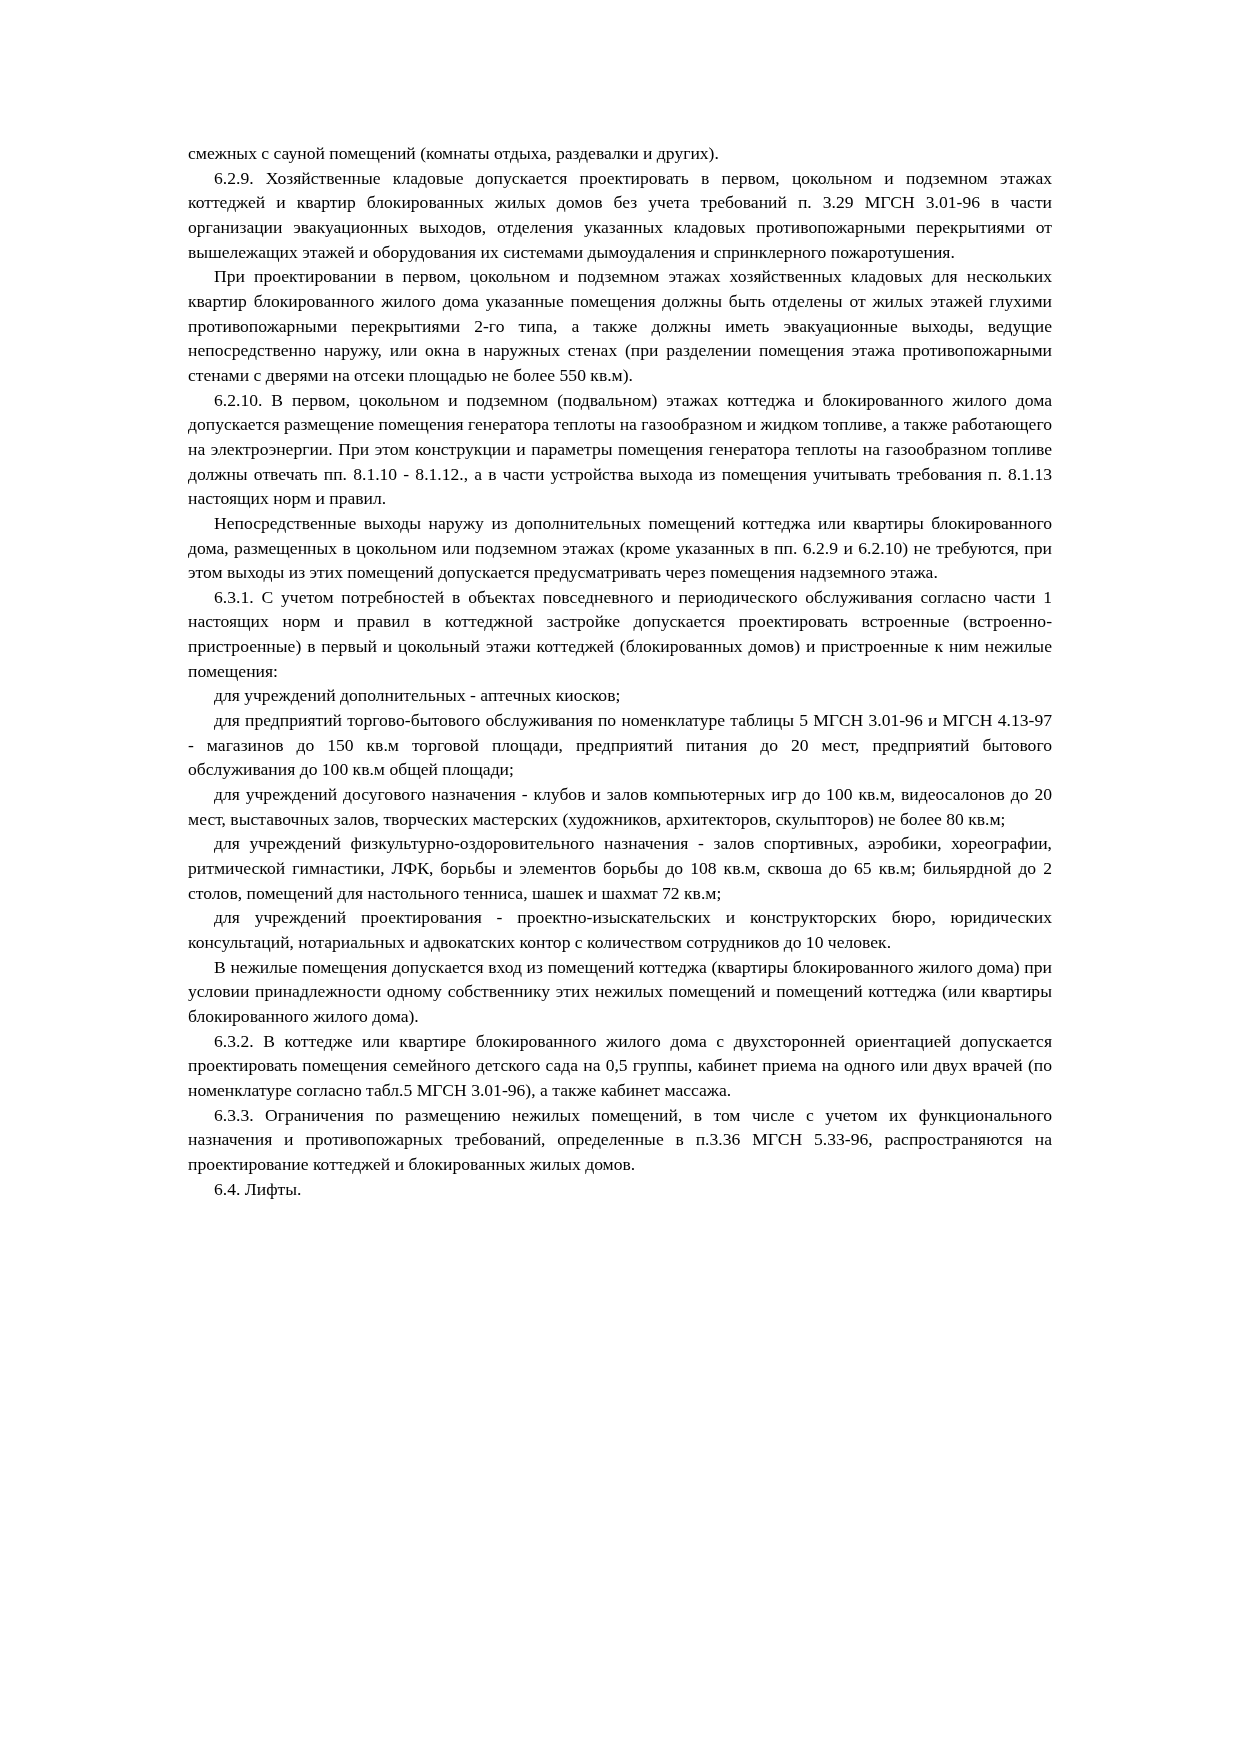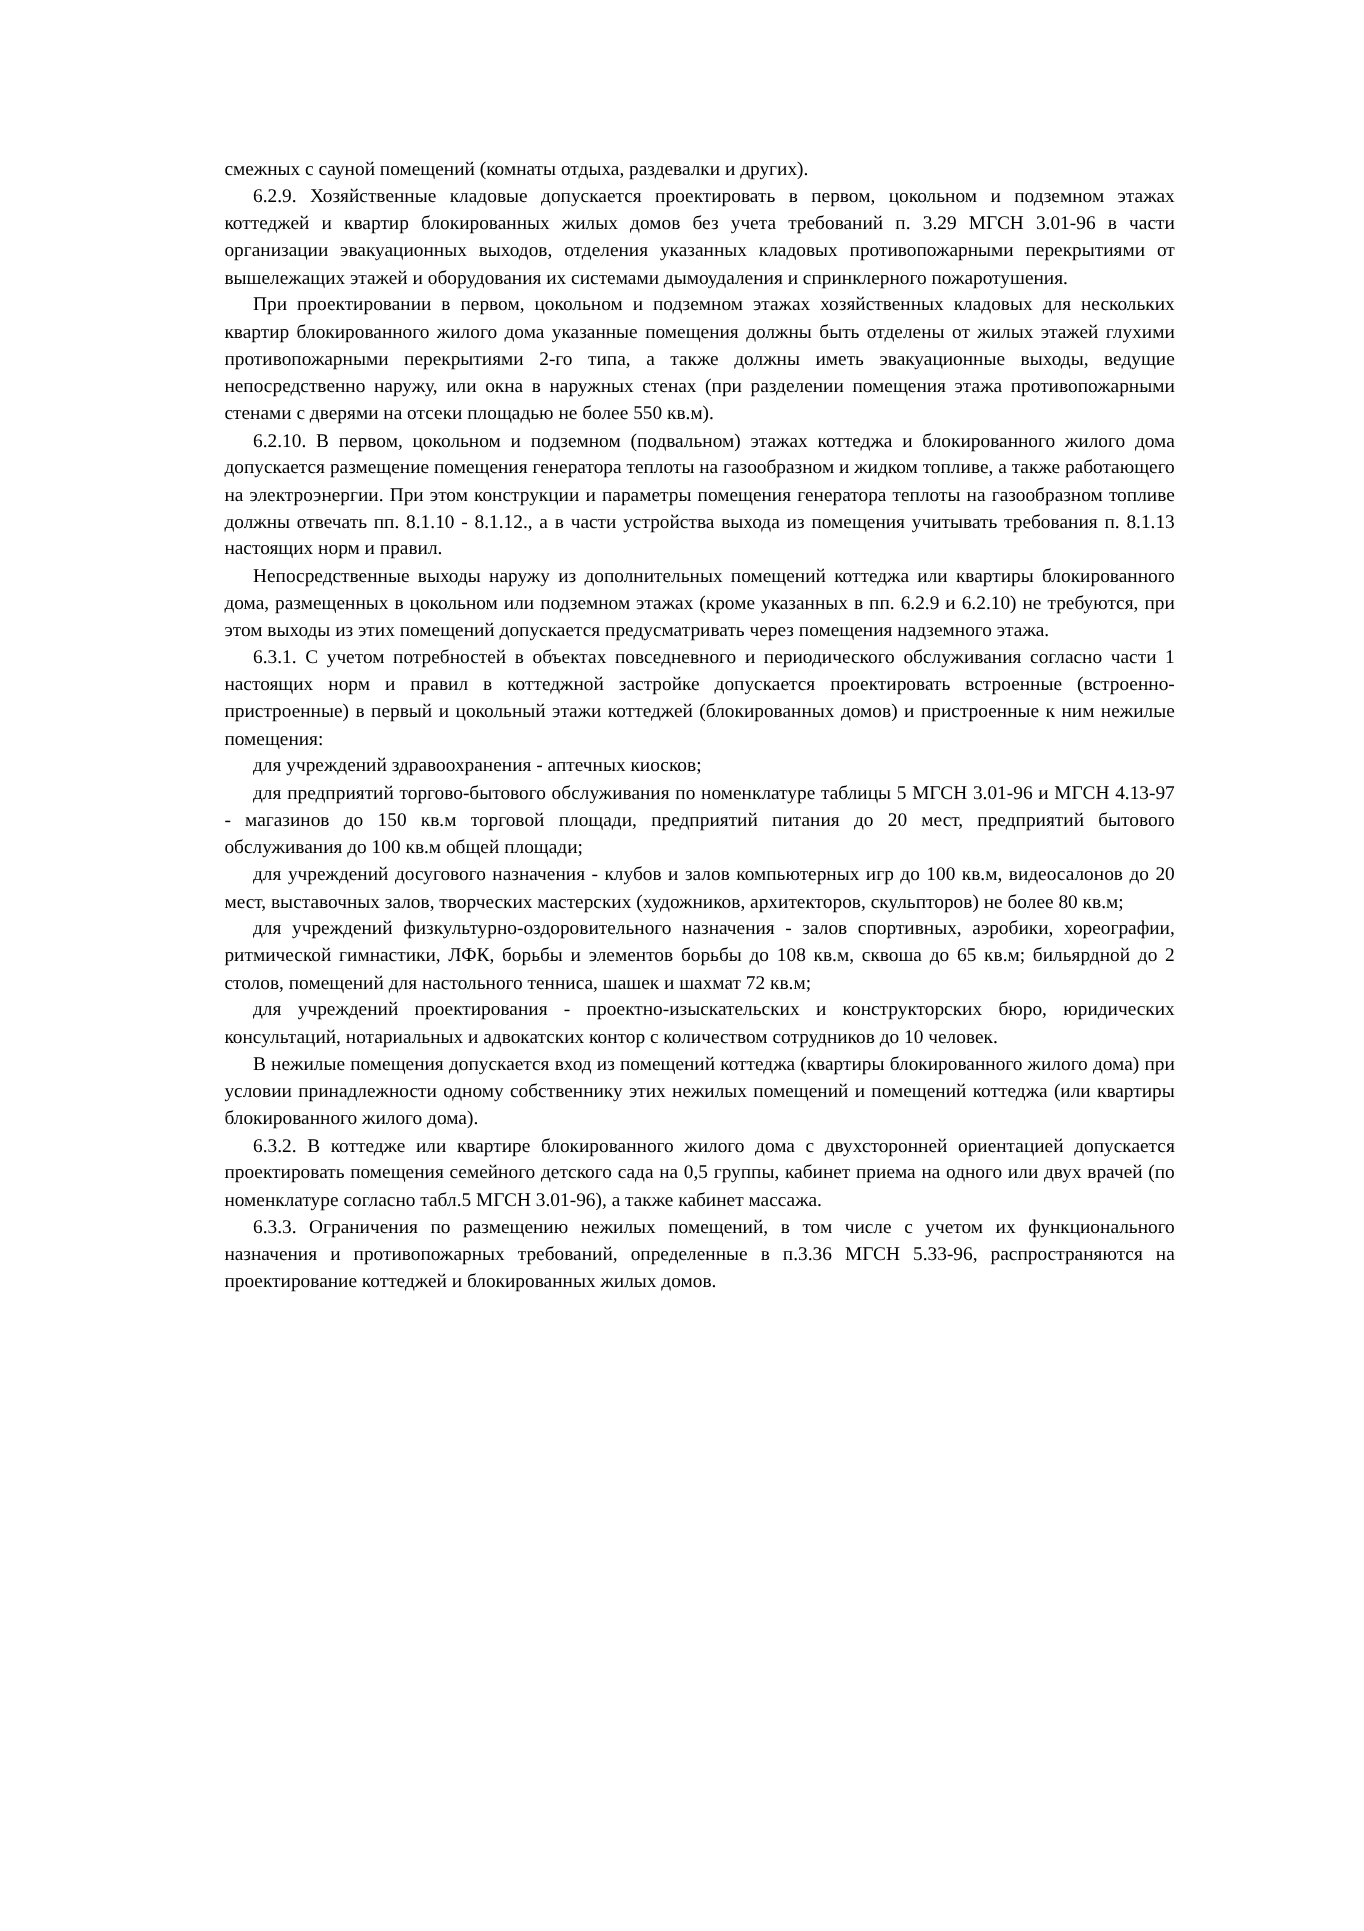--- a/index.html
+++ b/index.html
@@ -17,21 +17,20 @@
   .text-block {
     position: absolute;
     left: 188px;
     top: 141px;
     width: 864px;
     color: #000000;
     font-family: "Liberation Serif", "DejaVu Serif", serif;
     font-size: 17.6px;
     line-height: 24.65px;
     text-align: justify;
-    margin-left: 16px;
   }
   .text-block p {
     margin: 0;
     padding: 0;
     text-indent: 26px;
   }
   .text-block p.no-indent {
     text-indent: 0;
   }
 </style>
@@ -39,22 +38,23 @@
 <body>
 
 <div class="page">
   <div class="text-block">
     <p class="no-indent">смежных с сауной помещений (комнаты отдыха, раздевалки и других).</p>
     <p>6.2.9. Хозяйственные кладовые допускается проектировать в первом, цокольном и подземном этажах коттеджей и квартир блокированных жилых домов без учета требований п. 3.29 МГСН 3.01-96 в части организации эвакуационных выходов, отделения указанных кладовых противопожарными перекрытиями от вышележащих этажей и оборудования их системами дымоудаления и спринклерного пожаротушения.</p>
     <p>При проектировании в первом, цокольном и подземном этажах хозяйственных кладовых для нескольких квартир блокированного жилого дома указанные помещения должны быть отделены от жилых этажей глухими противопожарными перекрытиями 2-го типа, а также должны иметь эвакуационные выходы, ведущие непосредственно наружу, или окна в наружных стенах (при разделении помещения этажа противопожарными стенами с дверями на отсеки площадью не более 550 кв.м).</p>
     <p>6.2.10. В первом, цокольном и подземном (подвальном) этажах коттеджа и блокированного жилого дома допускается размещение помещения генератора теплоты на газообразном и жидком топливе, а также работающего на электроэнергии. При этом конструкции и параметры помещения генератора теплоты на газообразном топливе должны отвечать пп. 8.1.10 - 8.1.12., а в части устройства выхода из помещения учитывать требования п. 8.1.13 настоящих норм и правил.</p>
     <p>Непосредственные выходы наружу из дополнительных помещений коттеджа или квартиры блокированного дома, размещенных в цокольном или подземном этажах (кроме указанных в пп. 6.2.9 и 6.2.10) не требуются, при этом выходы из этих помещений допускается предусматривать через помещения надземного этажа.</p>
     <p>6.3.1. С учетом потребностей в объектах повседневного и периодического обслуживания согласно части 1 настоящих норм и правил в коттеджной застройке допускается проектировать встроенные (встроенно-пристроенные) в первый и цокольный этажи коттеджей (блокированных домов) и пристроенные к ним нежилые помещения:</p>
-    <p>для учреждений здравоохранения - аптечных киосков;</p>
+    <p>для учреждений дополнительных - аптечных киосков;</p>
     <p>для предприятий торгово-бытового обслуживания по номенклатуре таблицы 5 МГСН 3.01-96 и МГСН 4.13-97 - магазинов до 150 кв.м торговой площади, предприятий питания до 20 мест, предприятий бытового обслуживания до 100 кв.м общей площади;</p>
     <p>для учреждений досугового назначения - клубов и залов компьютерных игр до 100 кв.м, видеосалонов до 20 мест, выставочных залов, творческих мастерских (художников, архитекторов, скульпторов) не более 80 кв.м;</p>
     <p>для учреждений физкультурно-оздоровительного назначения - залов спортивных, аэробики, хореографии, ритмической гимнастики, ЛФК, борьбы и элементов борьбы до 108 кв.м, сквоша до 65 кв.м; бильярдной до 2 столов, помещений для настольного тенниса, шашек и шахмат 72 кв.м;</p>
     <p>для учреждений проектирования - проектно-изыскательских и конструкторских бюро, юридических консультаций, нотариальных и адвокатских контор с количеством сотрудников до 10 человек.</p>
     <p>В нежилые помещения допускается вход из помещений коттеджа (квартиры блокированного жилого дома) при условии принадлежности одному собственнику этих нежилых помещений и помещений коттеджа (или квартиры блокированного жилого дома).</p>
     <p>6.3.2. В коттедже или квартире блокированного жилого дома с двухсторонней ориентацией допускается проектировать помещения семейного детского сада на 0,5 группы, кабинет приема на одного или двух врачей (по номенклатуре согласно табл.5 МГСН 3.01-96), а также кабинет массажа.</p>
     <p>6.3.3. Ограничения по размещению нежилых помещений, в том числе с учетом их функционального назначения и противопожарных требований, определенные в п.3.36 МГСН 5.33-96, распространяются на проектирование коттеджей и блокированных жилых домов.</p>
+    <p>6.4. Лифты.</p>
   </div>
 </div>
 
 </body></html>

